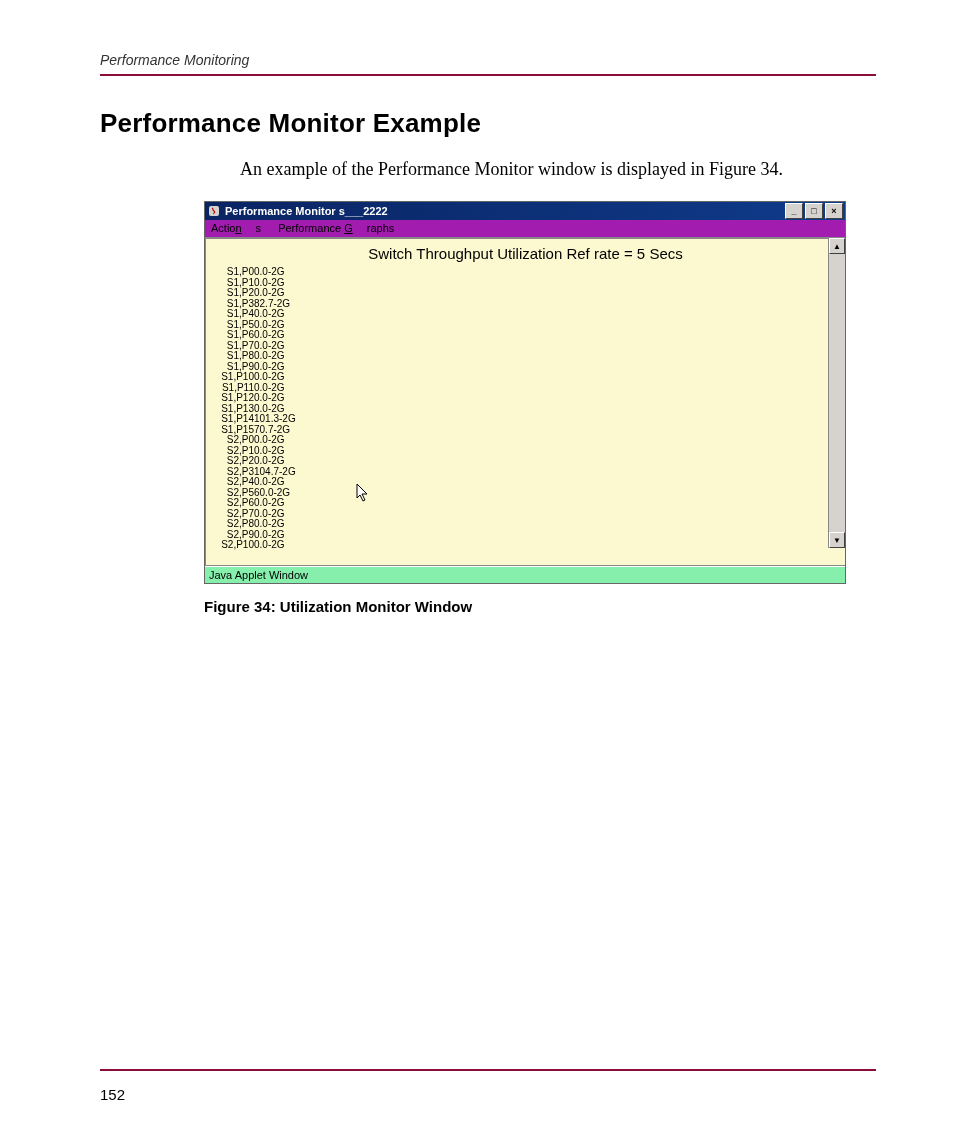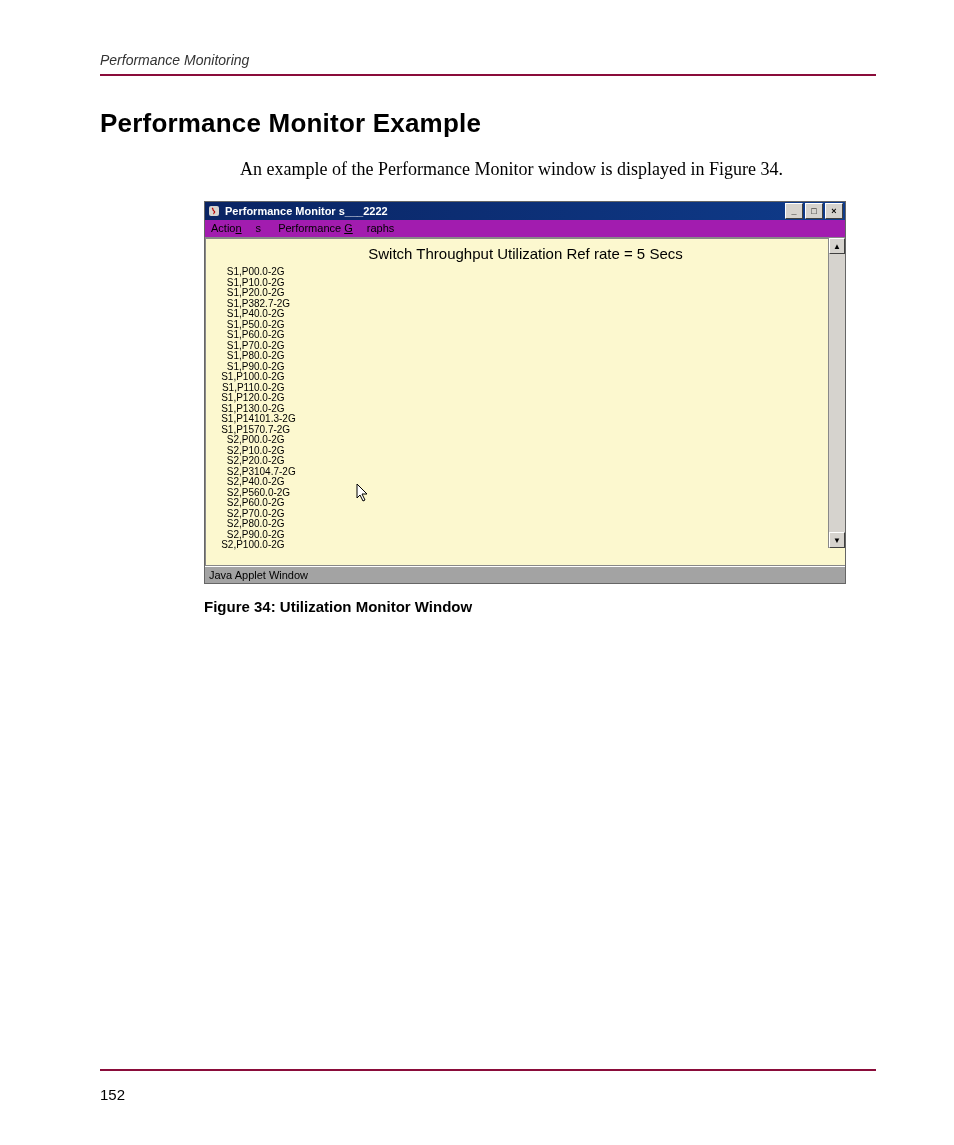--- a/index.html
+++ b/index.html
@@ -24,21 +24,21 @@
   .canvas { background:#fcf8cf; margin:0; border:1px solid #888; border-right:none; height:326px; position:relative; overflow:hidden; }
   .chart-title { text-align:center; font-size:15px; padding:6px 0 2px 0; }
   .port-table { font-size:10px; line-height:10.5px; white-space:pre; position:absolute; left:6px; top:28px; font-family:Tahoma,Arial,sans-serif; }
   .port-row { display:flex; }
   .port-label { width:42px;text-align:right; }
   .port-val { width:54px; }
   .vscroll { position:absolute; right:0; top:0; bottom:18px; width:16px; background:#d6d3ce; border-left:1px solid #888; }
   .vscroll .arrow, .vscroll .arrow-dn { position:absolute; left:0; width:16px; height:16px; background:#d6d3ce; border:1px solid #fff; border-right-color:#404040; border-bottom-color:#404040; box-sizing:border-box; display:flex; align-items:center; justify-content:center; font-size:8px; }
   .vscroll .arrow { top:0; }
   .vscroll .arrow-dn { bottom:0; }
-  .statusbar { border-top:1px solid #fff; padding:2px 4px; font-size:11px; background:#a3a3a3; }
+  .statusbar { border-top:1px solid #fff; padding:2px 4px; font-size:11px; background:#86efac; }
   .cursor { position:absolute; left:150px; top:244px; font-size:18px; pointer-events:none; }
   
   .footer-rule { position:absolute; left:100px; right:78px; bottom:74px; border-top:2px solid #8a0c3a; }
   .footer { position:absolute; left:100px; right:78px; bottom:42px; display:flex; justify-content:space-between; font-family:Arial,Helvetica,sans-serif; font-size:15px; }
 </style>
 </head>
 <body>
 
 <div class="page">
 

